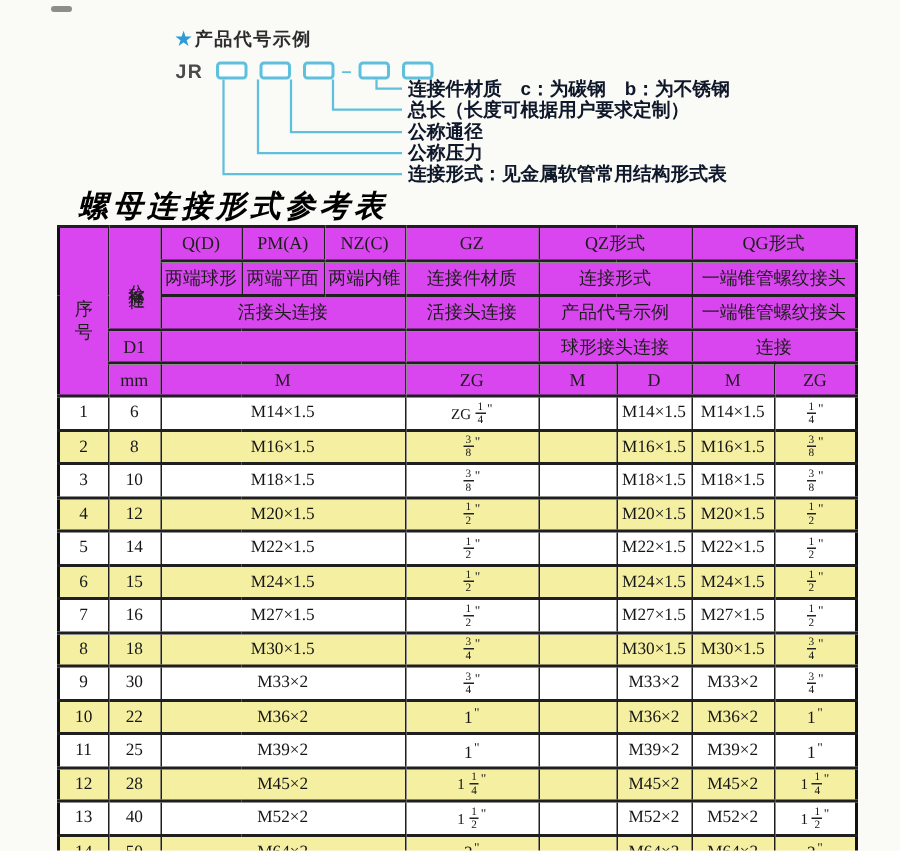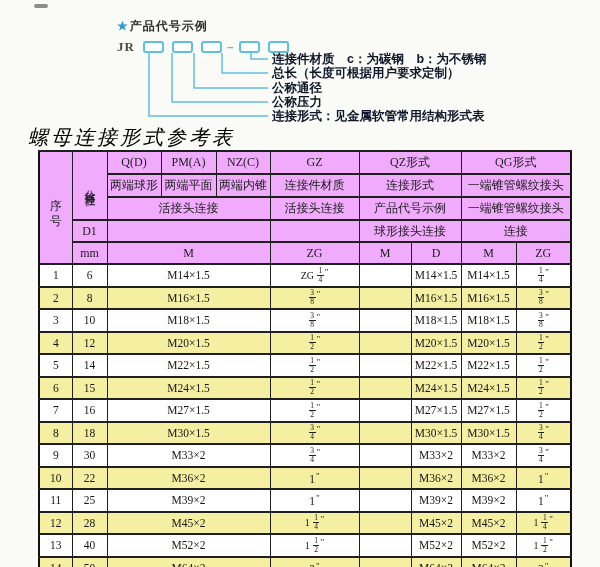--- a/index.html
+++ b/index.html
@@ -17,59 +17,59 @@
     position:absolute;left:117px;top:18px;
     font-family:"Liberation Sans", sans-serif;
     font-size:12px;font-weight:bold;color:#2c2c2c;letter-spacing:1px;
   }
   .diag-heading .star{color:#2e9bd6;margin-right:1px;}
   .code-row{
     position:absolute;left:117px;top:40px;height:14px;
     display:flex;align-items:center;
   }
   .code-prefix{
-    font-family:Liberation Serif, serif;
+    font-family:Liberation Sans, sans-serif;
     font-size:13px;font-weight:bold;color:#4a4a4a;margin-right:4px;letter-spacing:1px;
   }
   .code-box{
     width:17px;height:8px;border:2px solid #5fc0dd;border-radius:3px;
     background:#fff;margin:0 4px;display:inline-block;
   }
   .code-dash{color:#5fc0dd;font-weight:bold;font-size:12px;line-height:8px;margin:0 1px;
     font-family:"Liberation Sans", sans-serif;}
   svg.connectors{position:absolute;left:0;top:0;pointer-events:none;}
   .diag-label{
     position:absolute;left:272px;height:14px;line-height:14px;
     font-family:"Liberation Sans", sans-serif;
     font-size:12.5px;font-weight:bold;color:#0f172a;white-space:nowrap;
   }
 
   
   .table-title{
-    position:absolute;left:28px;top:124px;
+    position:absolute;left:52px;top:124px;
     font-family:"Liberation Serif", serif;
-    font-size:20px;font-weight:normal;font-style:italic;
+    font-size:20px;font-weight:bold;font-style:italic;
     color:#000;letter-spacing:3px;
   }
 
   
   table.ref{
     position:absolute;left:38px;top:150px;
     width:532px;border-collapse:collapse;table-layout:fixed;
     font-family:"Liberation Serif", serif;
   }
   table.ref th, table.ref td{
     border-left:1px solid #1f1f1f;border-right:1px solid #1f1f1f;
     border-top:2px solid #1f1f1f;border-bottom:2px solid #1f1f1f;
     padding:0;text-align:center;vertical-align:middle;
     overflow:hidden;white-space:nowrap;
   }
   table.ref{border:2px solid #111;}
   thead th{
-    background:#f0abfc;font-weight:normal;
+    background:#d946ef;font-weight:normal;
     font-size:12px;color:#1c1c1c;height:21px;
   }
   thead th.lat{font-size:12px;}
   thead tr.small th{height:20px;margin-left:32px;}
   tbody td{height:20.5px;font-size:11.5px;background:#ffffff;color:#161616;}
   tbody tr.alt td{background:#f5efa2;}
   .vtext{
     writing-mode:vertical-lr;text-orientation:upright;
     display:inline-block;line-height:1;
   }

